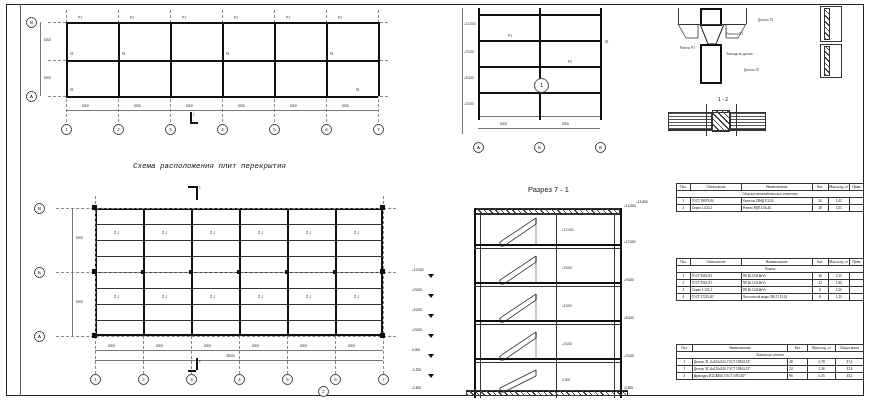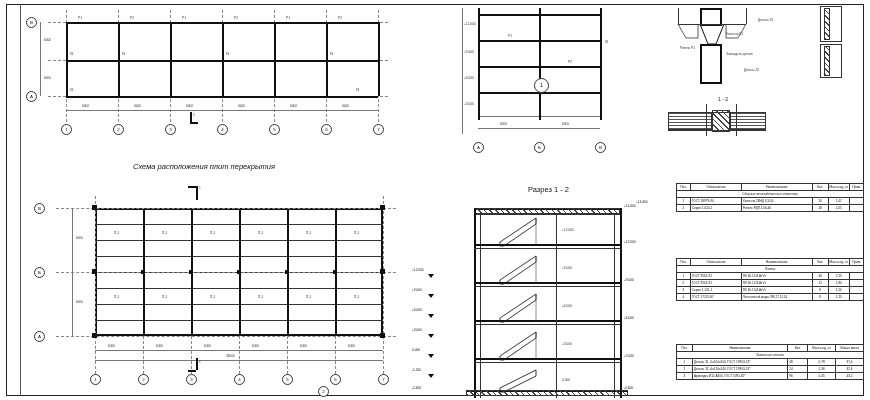--- a/index.html
+++ b/index.html
@@ -39,21 +39,21 @@
     position:absolute; width:11px; height:11px; border:1px solid #333;
     border-radius:50%; background:#fff;
     font-size:4.4px; line-height:9px; text-align:center; color:#111;
   }
   .bub.big { width:15px; height:15px; line-height:13px; font-size:5.4px; }
 
   .lbl { position:absolute; font-size:4px; color:#222; white-space:nowrap; }
   .lbl.s3 { font-size:3.2px; color:#333; }
   .lbl.s5 { font-size:5px; }
   .title { position:absolute; font-size:7.5px; color:#111; white-space:nowrap; }
-  .title.it { font-style:italic; }
+  .title.it { font-style:italic;font-family:Liberation Mono, monospace; }
 
   
   .nodesq { position:absolute; width:5px; height:5px; background:#111; }
   .nodesq.sm { width:3.5px; height:3.5px; }
 
   
   .hatch {
     background-image:repeating-linear-gradient(45deg,#444 0 1px,transparent 1px 4px);
   }
   .hatch-h {
@@ -307,21 +307,21 @@
     <div class="vl thick" style="left:196px; top:186px; height:14px;"></div>
     <div class="hl thick" style="left:188px; top:186px; width:8px;"></div>
     <div class="lbl s3" style="left:199px; top:186px;">1</div>
     <div class="vl thick" style="left:196px; top:358px; height:12px;"></div>
     <div class="hl thick" style="left:188px; top:370px; width:8px;"></div>
     <div class="lbl s3" style="left:199px; top:360px;">1</div>
 
     <div class="bub" style="left:318px; top:386px;">2</div>
   </div>
 
-  <div class="title" style="left:528px; top:185px;">Разрез 1 - 2</div>
+  <div class="title" style="left:528px; top:185px;">Разрез 7 - 1</div>
 
   <div>
 
     <div class="hl thick" style="left:474px; top:208px; width:146px;"></div>
     <div class="hl" style="left:474px; top:214px; width:146px;"></div>
     <div class="box hatch" style="left:474px; top:208px; width:146px; height:6px;"></div>
 
     <div class="vl thick" style="left:474px; top:208px; height:190px;"></div>
     <div class="vl thick" style="left:620px; top:208px; height:190px;"></div>
     <div class="vl" style="left:480px; top:214px; height:184px;"></div>

